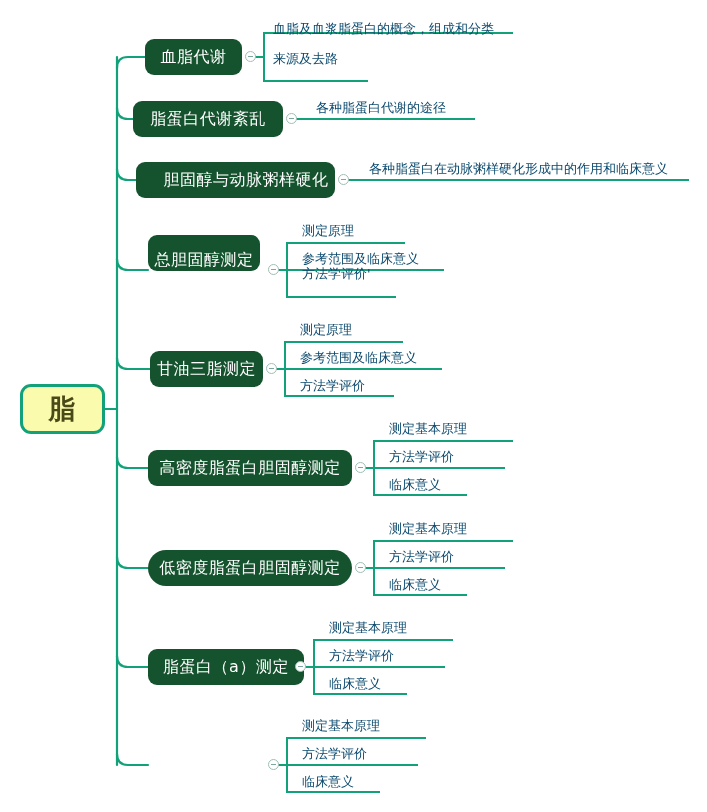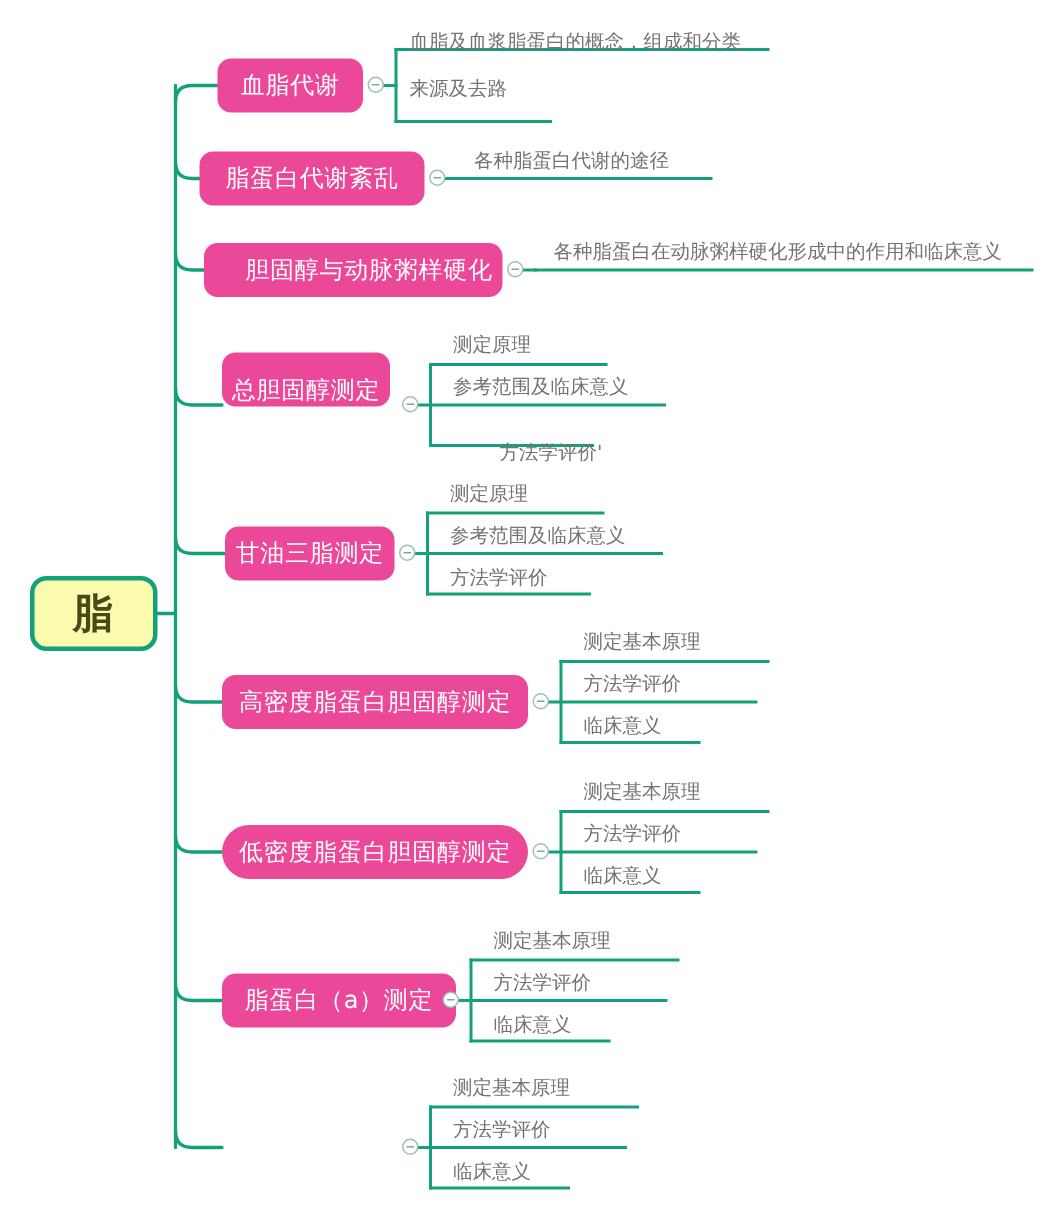--- a/index.html
+++ b/index.html
@@ -41,36 +41,36 @@
     color: #4a4a18;
     font-weight: bold;
     font-size: 27px;
     letter-spacing: 1px;
   }
 
   
   .main-node {
     position: absolute;
     box-sizing: border-box;
-    background: #ec4899;
+    background: #14532d;
     border-radius: 9px;
     display: flex;
     align-items: center;
     justify-content: center;
     color: #ffffff;
     font-size: 16px;
     letter-spacing: 0.5px;
     white-space: nowrap;
     padding: 0 11px;
   }
 
   
   .leaf {
     position: absolute;
-    color: #737373;
+    color: #0c4a6e;
     font-size: 13px;
     white-space: nowrap;
     line-height: 1;
   }
 
   
   .toggle {
     position: absolute;
     width: 11px;
     height: 11px;
@@ -211,21 +211,21 @@
 
   <div class="leaf" style="left:273px; top:22px;">血脂及血浆脂蛋白的概念，组成和分类</div>
   <div class="leaf" style="left:273px; top:52px;font-family:Liberation Serif, serif;">来源及去路</div>
 
   <div class="leaf" style="left:316px; top:101px;">各种脂蛋白代谢的途径</div>
 
   <div class="leaf" style="left:369px; top:162px;">各种脂蛋白在动脉粥样硬化形成中的作用和临床意义</div>
 
   <div class="leaf" style="left:302px; top:224px;">测定原理</div>
   <div class="leaf" style="left:302px; top:252px;">参考范围及临床意义</div>
-  <div class="leaf" style="left:302px; top:296px;margin-left:31px;">方法学评价'</div>
+  <div class="leaf" style="left:302px; top:267px;">方法学评价'</div>
 
   <div class="leaf" style="left:300px; top:323px;">测定原理</div>
   <div class="leaf" style="left:300px; top:351px;">参考范围及临床意义</div>
   <div class="leaf" style="left:300px; top:379px;">方法学评价</div>
 
   <div class="leaf" style="left:389px; top:422px;">测定基本原理</div>
   <div class="leaf" style="left:389px; top:450px;">方法学评价</div>
   <div class="leaf" style="left:389px; top:478px;">临床意义</div>
 
   <div class="leaf" style="left:389px; top:522px;">测定基本原理</div>

